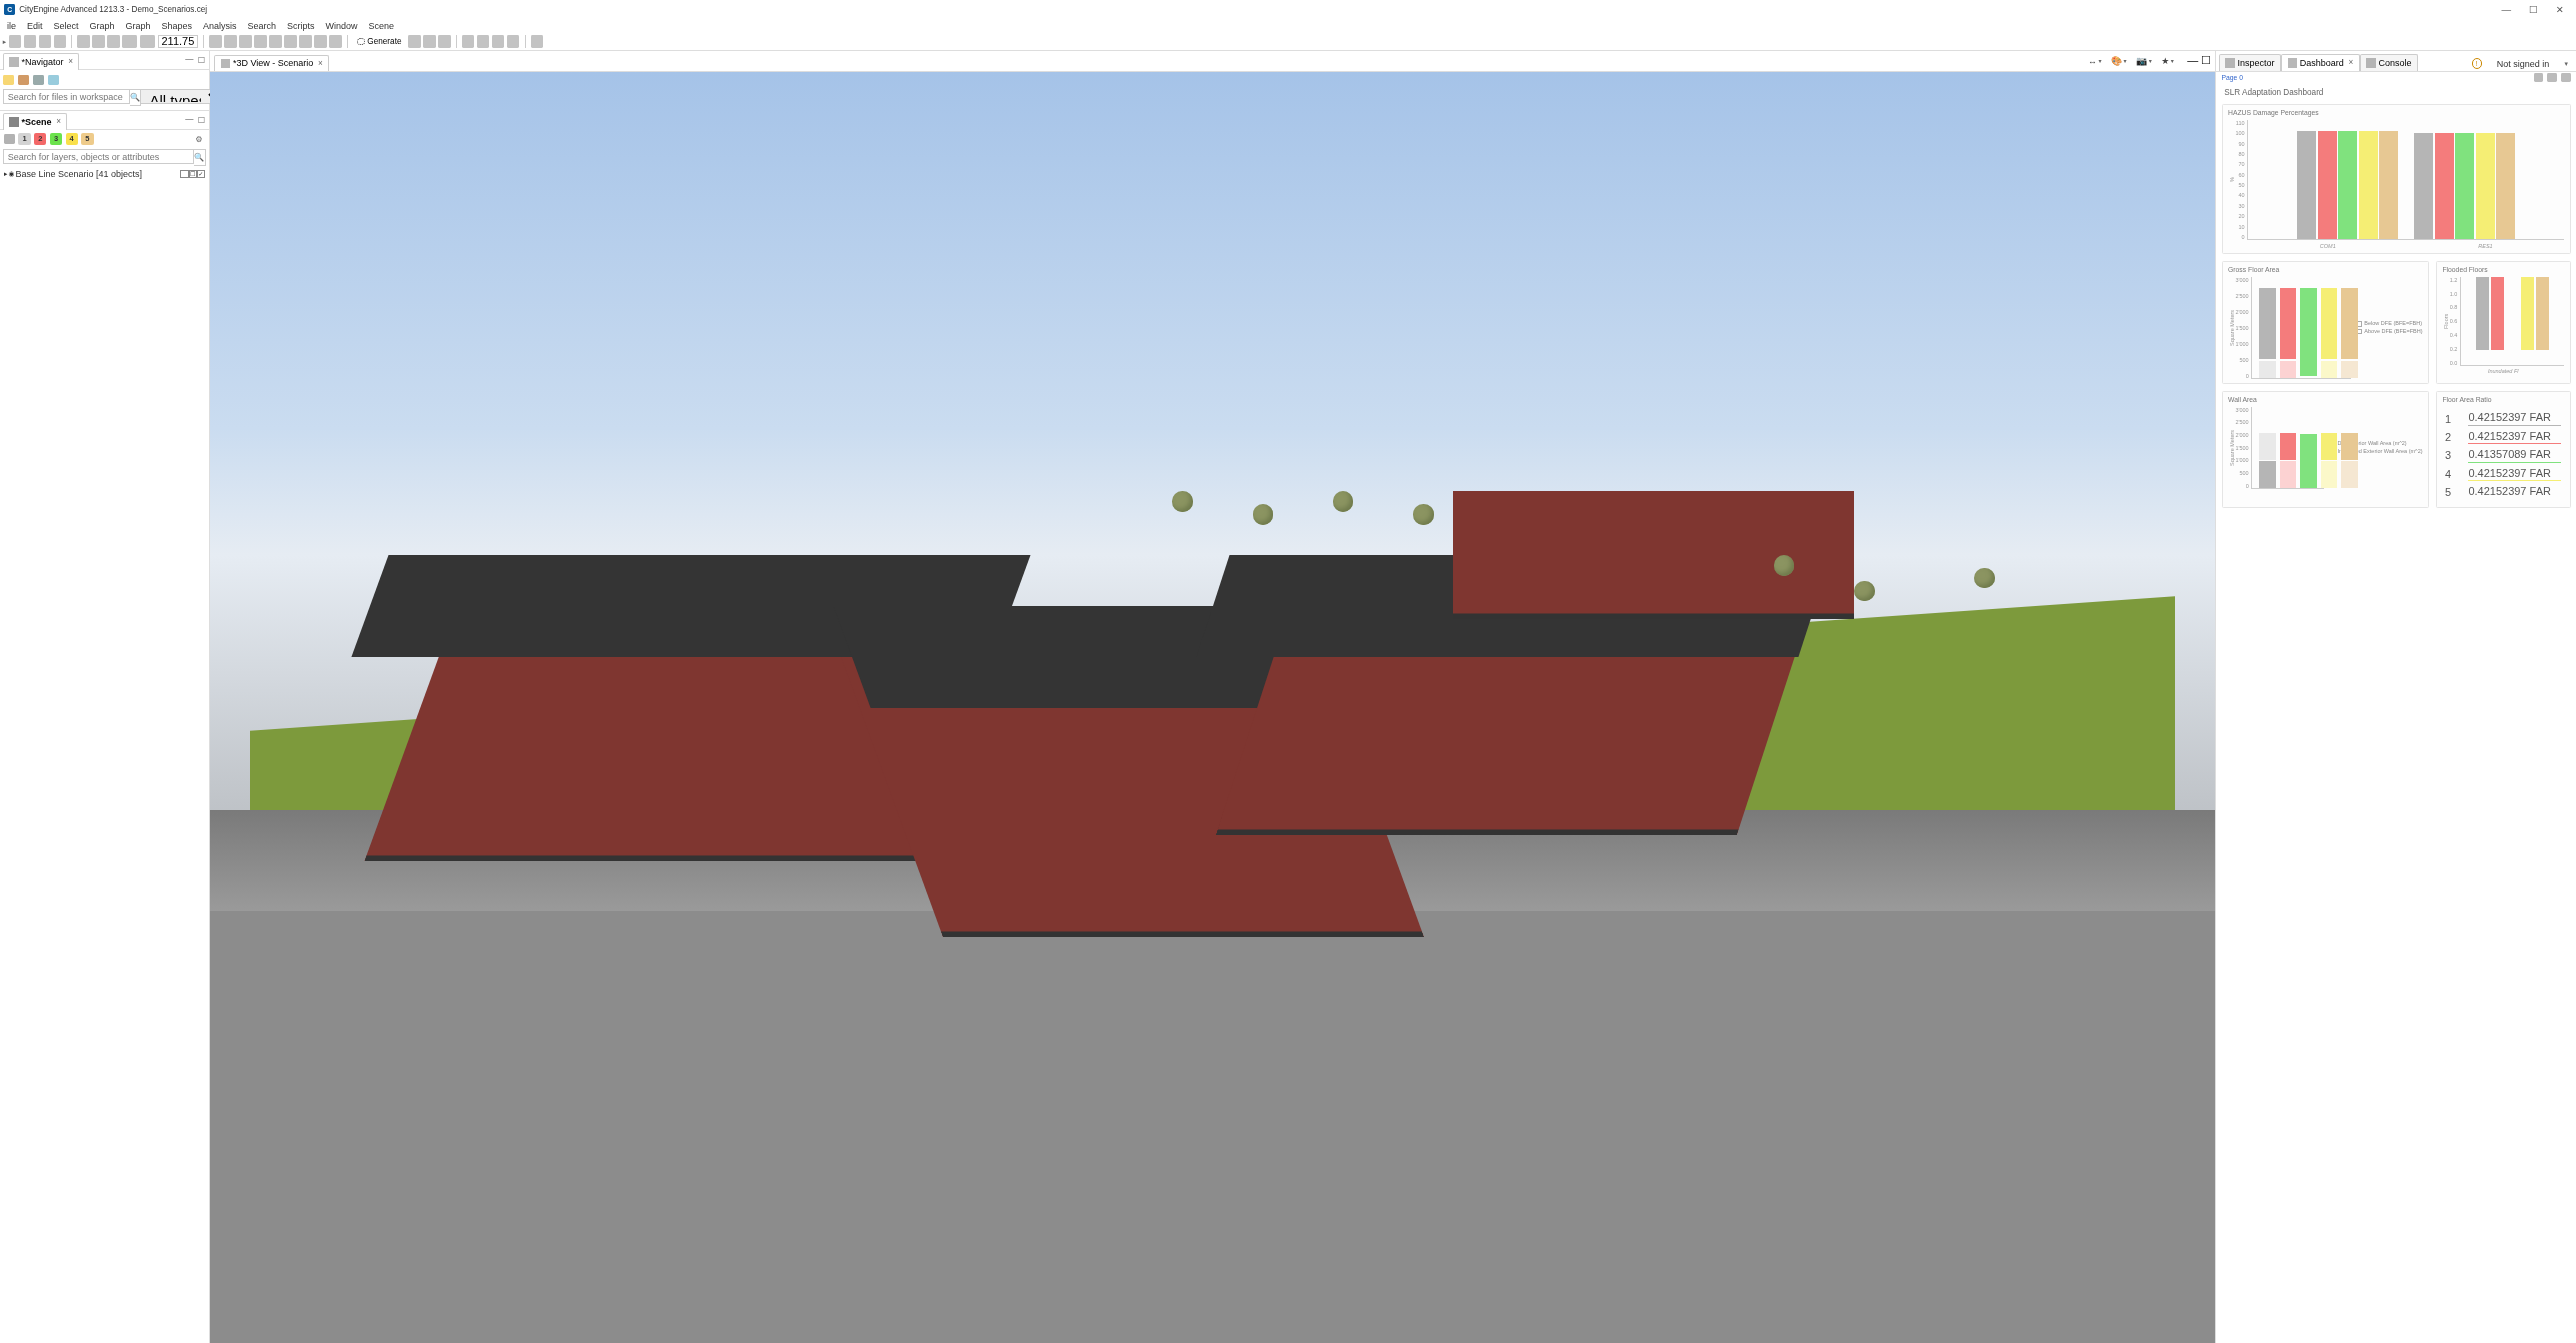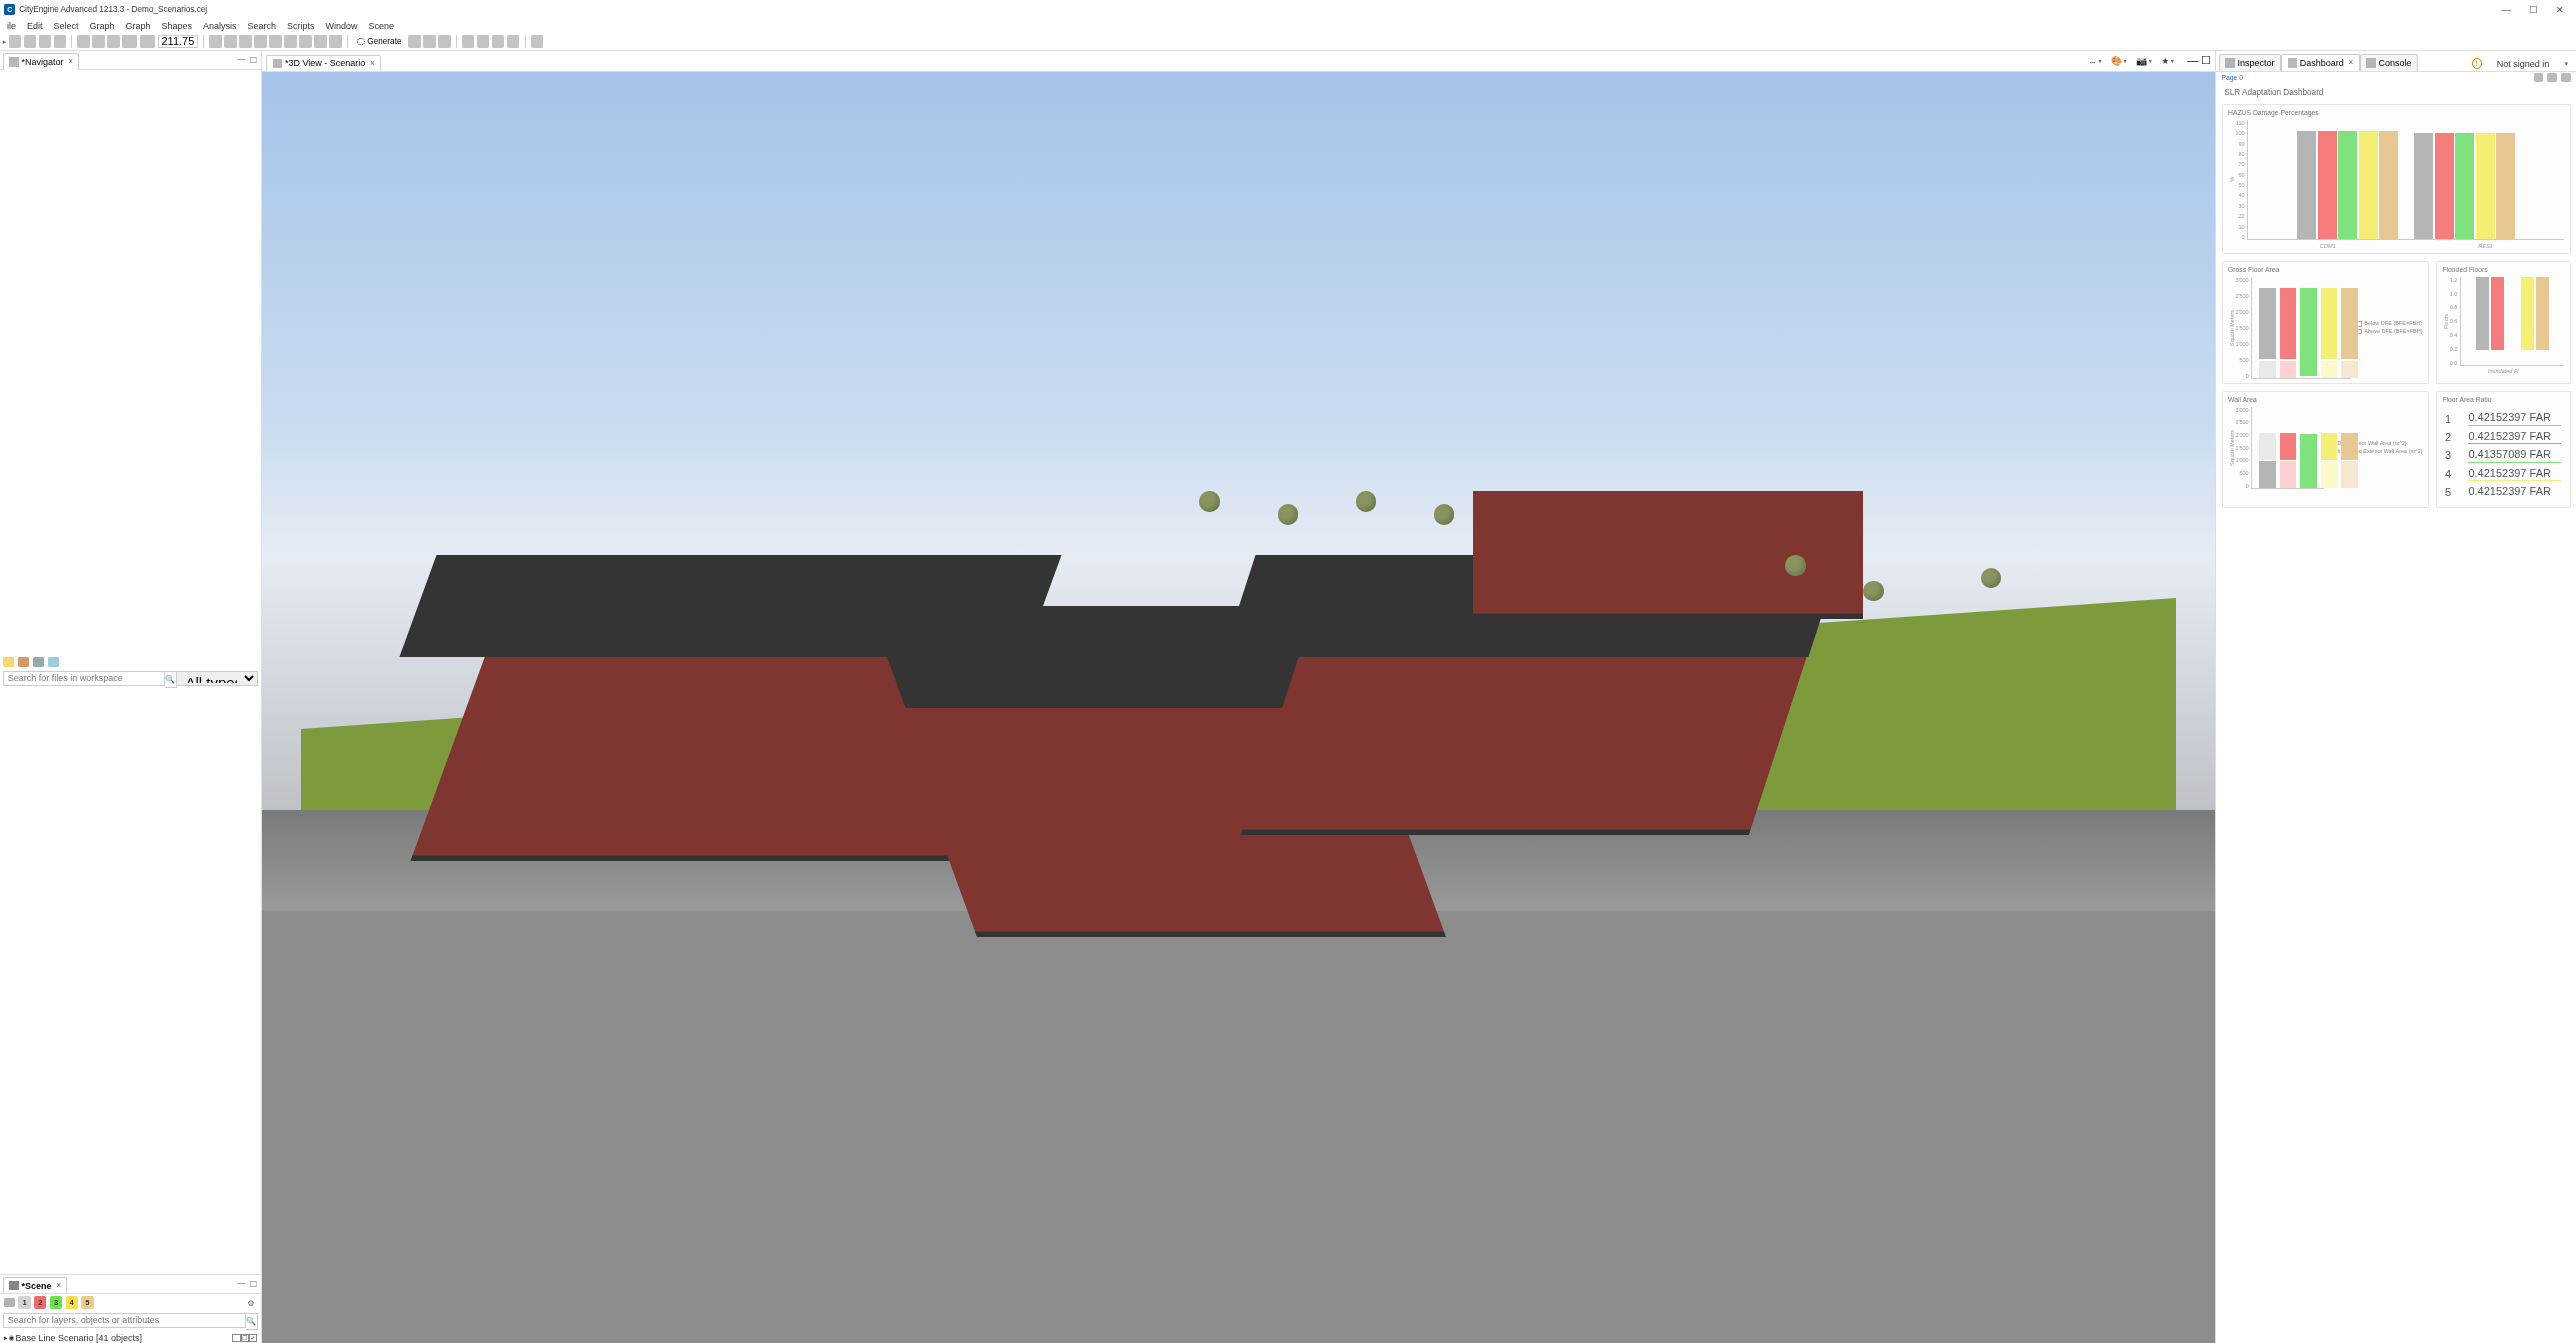--- a/index.html
+++ b/index.html
@@ -22,21 +22,21 @@
 .toolbar .sep { width: 0.7px; height: 12.3px; background: #ccc; margin: 0 2.7px; }
 .toolbar .num { font-size: 11px; padding: 0 2.7px; border: 0.7px solid #ccc; height: 12.3px; line-height: 11px; min-width: 33px; text-align: center; }
 .toolbar .generate { font-size: 8.2px; padding: 1.4px 4.1px; cursor: pointer; display: flex; align-items: center; gap: 2.7px; }
 .toolbar .generate::before { content: ""; width: 5.5px; height: 5.5px; border: 0.7px dotted #333; border-radius: 50%; display:inline-block;}
 .toolbar .signin { margin-left: auto; font-size: 9px; color: #333; padding-right: 5.5px; display:flex; align-items:center; gap:15px;margin-top:44px;}
 .toolbar .signin::before { content:"!"; font-size:6.8px; color:#c80; border:0.7px solid #c80; width:8.2px; height:8.2px; border-radius:50%; display:flex; align-items:center; justify-content:center;}
 .toolbar .signin .chev { font-size:6.8px; color:#666;}
 
 
 .workspace { display: flex; height: calc(100% - 51px); }
-.left-col { width: 262px; border-right: 0.7px solid #ddd; display: flex; flex-direction: column; justify-content: space-between; }
+.left-col { width: 210px; border-right: 0.7px solid #ddd; display: flex; flex-direction: column; }
 .center-col { flex: 1; display: flex; flex-direction: column; border-right: 0.7px solid #ddd; }
 .right-col { width: 360px; display: flex; flex-direction: column; }
 
 
 .pane-tabrow { display: flex; align-items: center; background: #fff; height: 19px; border-bottom: 0.7px solid #ddd; padding: 0 2.7px; }
 .pane-tab { display: flex; align-items: center; gap: 2.7px; padding: 2.7px 5.5px; border: 0.7px solid #ccc; border-bottom: none; background: #fff; font-size: 9px; height: 16.4px; margin-top: 2.7px; border-radius: 2px 2px 0 0; cursor: pointer; }
 .pane-tab.active { background: #fff; }
 .pane-tab .icon { width: 9.6px; height: 9.6px; background: #888; opacity: .6; }
 .pane-tab .close { font-size: 8.2px; color: #666; margin-left: 2px; }
 .pane-tabrow .controls { margin-left: auto; display: flex; gap: 2.7px; }

